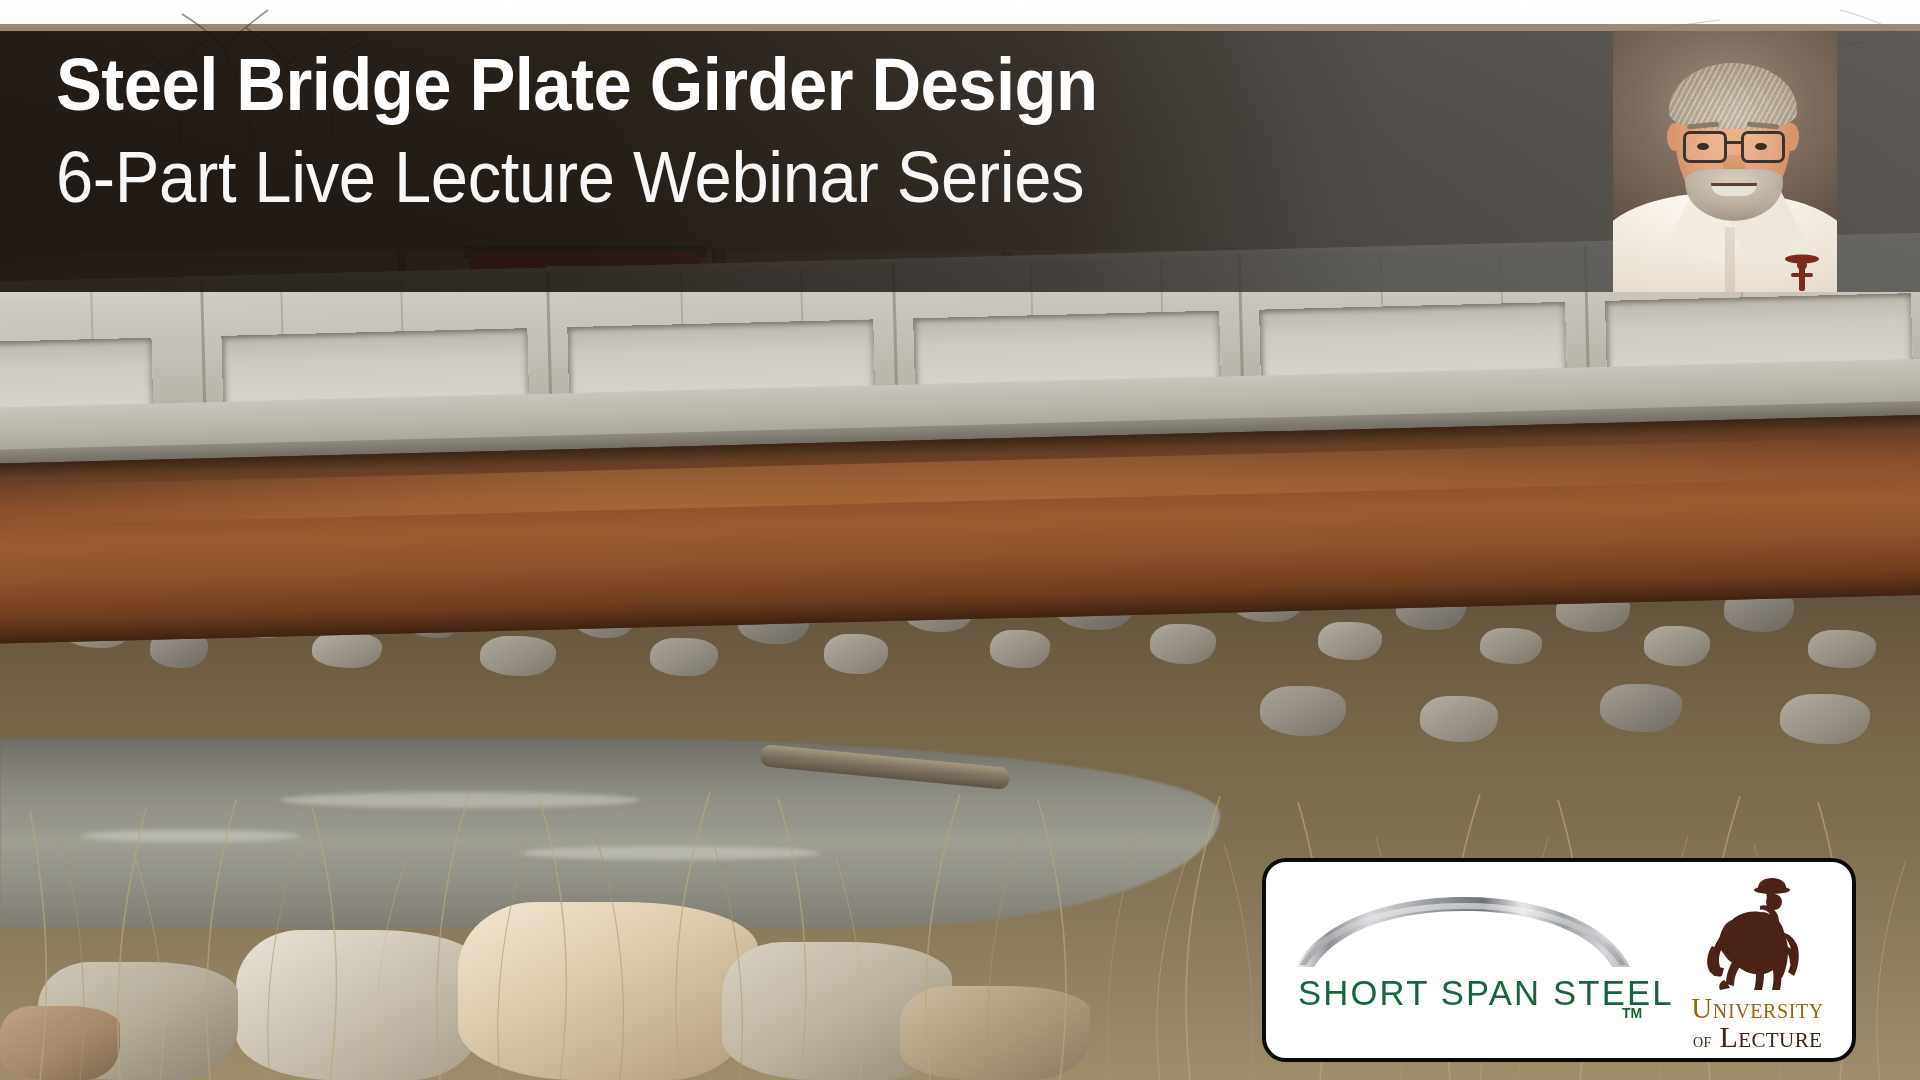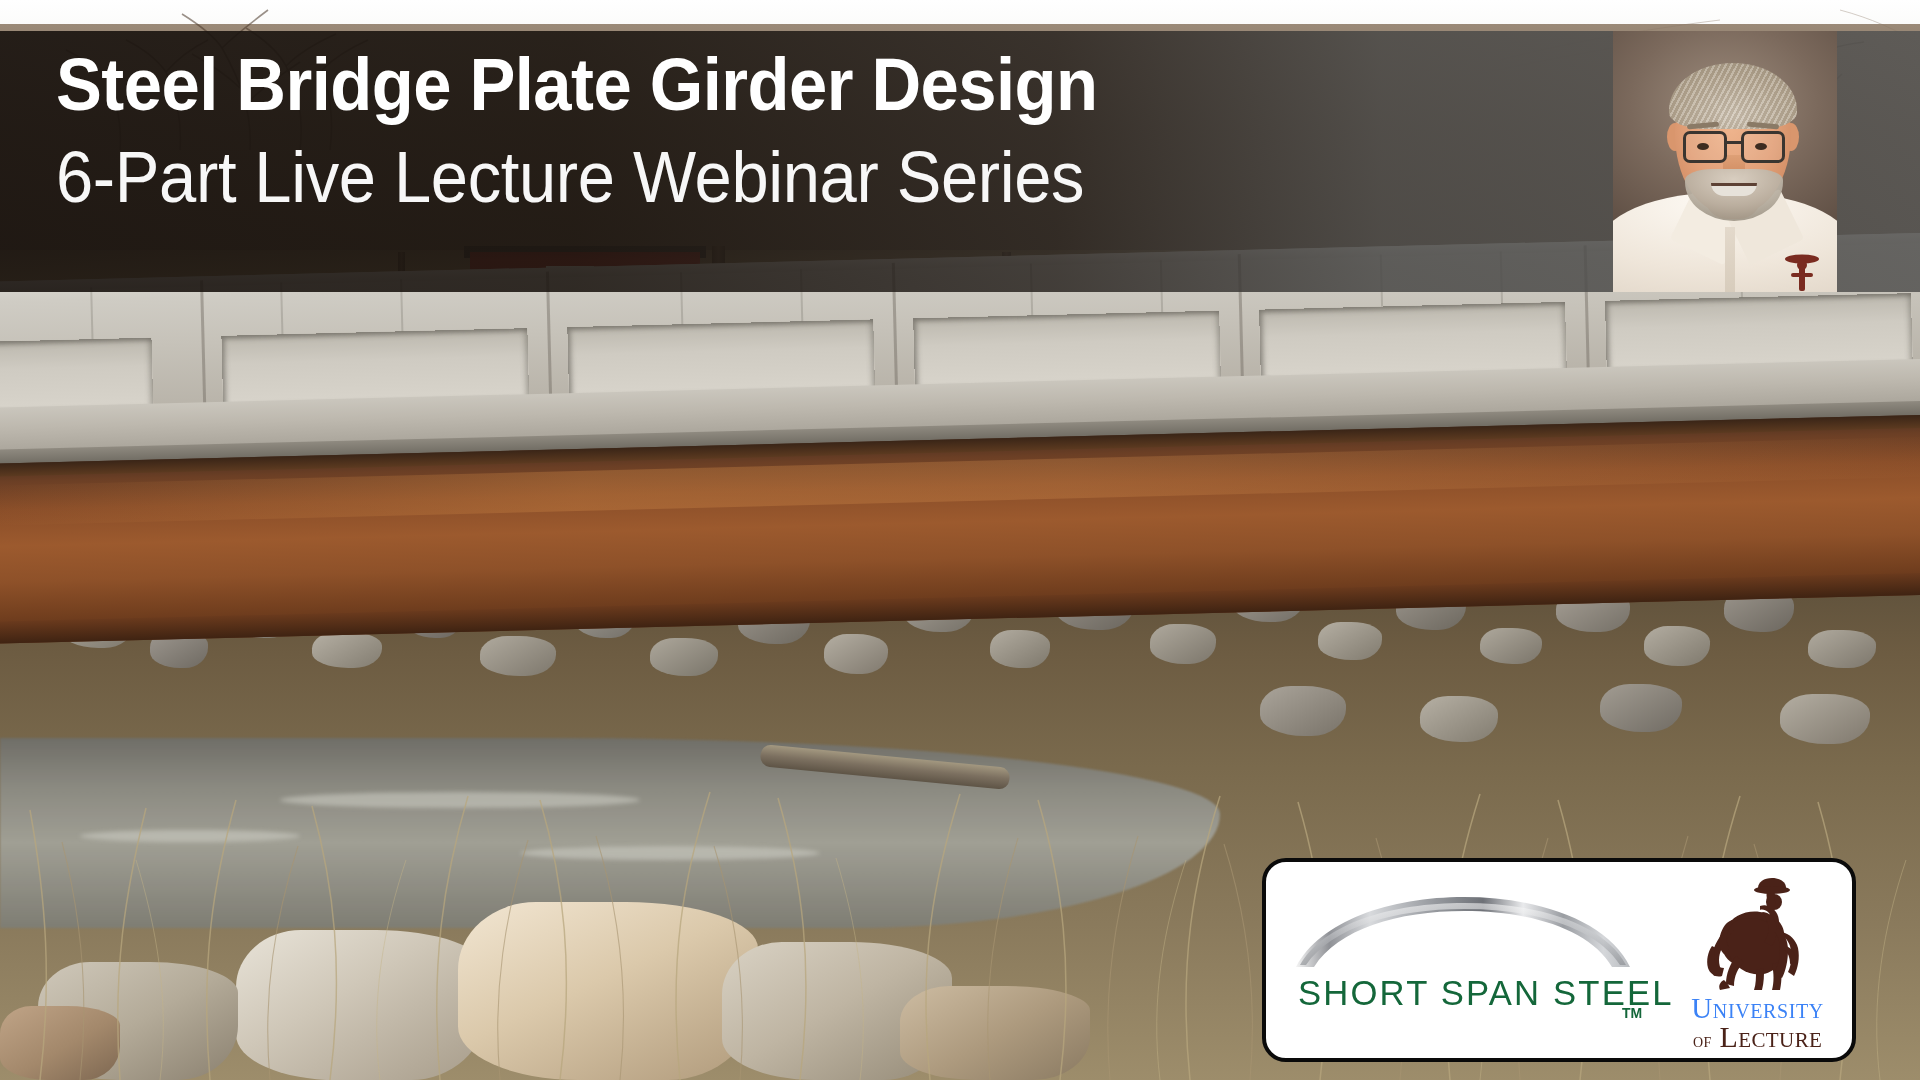--- a/index.html
+++ b/index.html
@@ -217,21 +217,21 @@
     background:#14673a; display:flex; align-items:center; }
   .ssba-star { width:26px; height:26px; margin-left:8px; flex:0 0 auto; }
   .ssba-line2 { color:#ffffff; font-size:25px; font-weight:bold; letter-spacing:3.4px;
     white-space:nowrap; margin-left:6px; font-family:"Liberation Sans", sans-serif; }
   .ssba-tm { position:absolute; left:334px; top:120px; color:#14673a;
     font-size:14px; font-weight:bold; font-family:"Liberation Sans", sans-serif; }
 
   .uw { position:relative; width:196px; height:168px; margin-left:26px; }
   .uw-horse { position:absolute; left:36px; top:0px; width:120px; height:116px; }
   .uw-t1 { position:absolute; left:0; top:116px; width:196px; text-align:center;
-    color:#3b82f6; font-size:29px; font-family:"Liberation Serif", serif;
+    color:#a16207; font-size:29px; font-family:"Liberation Serif", serif;
     font-variant:small-caps; letter-spacing:.6px; white-space:nowrap; }
   .uw-t2 { position:absolute; left:0; top:144px; width:196px; text-align:center;
     color:#4a2218; font-size:30px; font-family:"Liberation Serif", serif;
     font-variant:small-caps; letter-spacing:.4px; white-space:nowrap; }
   .uw-of { font-size:20px; }
 </style>
 </head>
 <body>
 
 <div id="stage">

